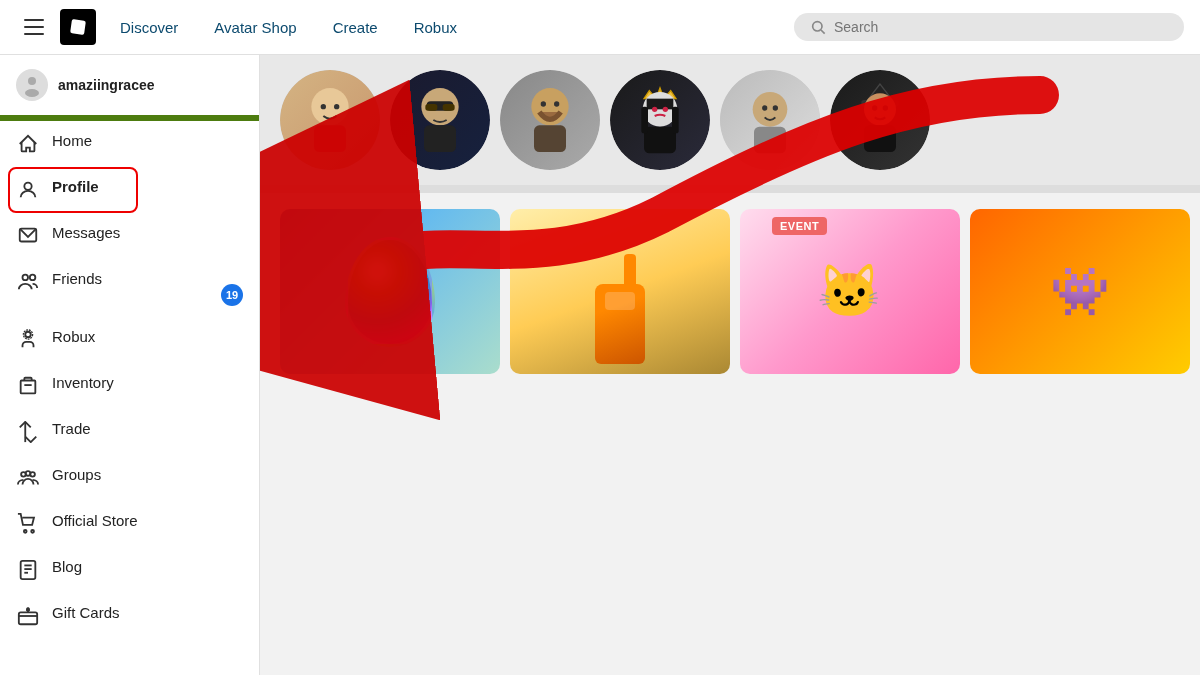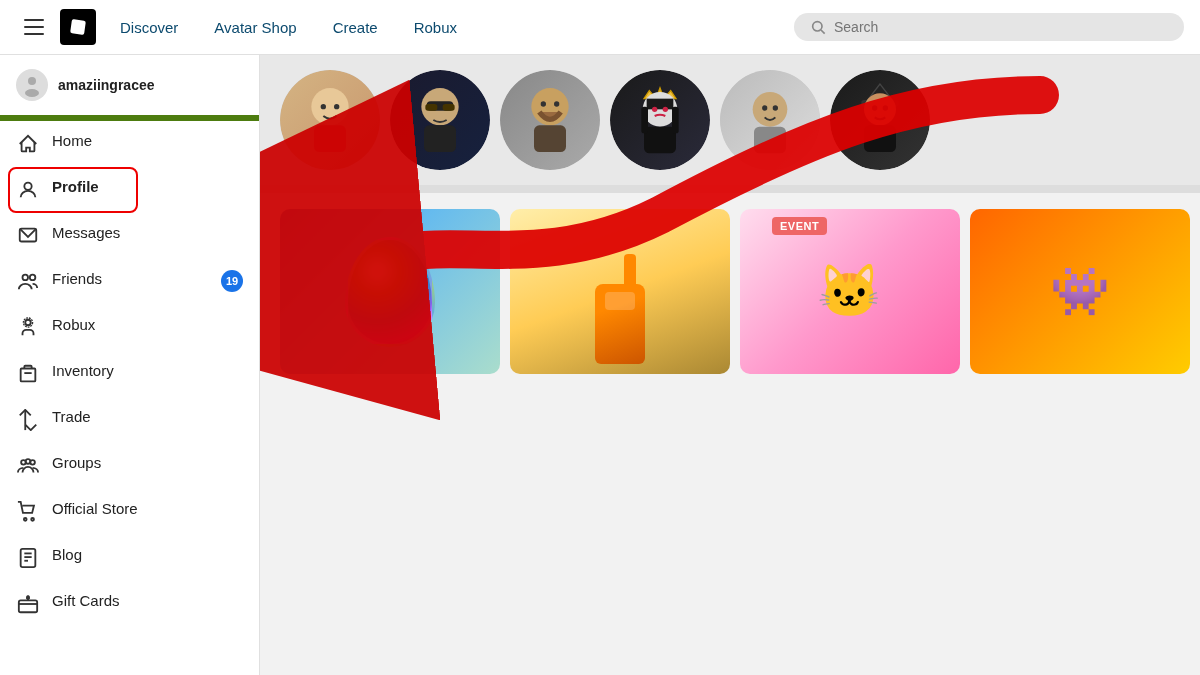--- a/index.html
+++ b/index.html
@@ -98,20 +98,21 @@
     .sidebar-item-label { font-size: 15px; color: #222; font-weight: 400; }
     .badge {
       background: #1a73e8;
       color: #fff;
       border-radius: 50%;
       width: 22px; height: 22px;
       font-size: 11px;
       display: flex; align-items: center; justify-content: center;
       font-weight: 600;
       margin-left: auto;
+      margin-top: 14px;
     }
 
     
     .profile-circle {
       position: absolute;
       left: 8px;
       top: 50%;
       transform: translateY(-50%);
       width: 130px;
       height: 46px;

